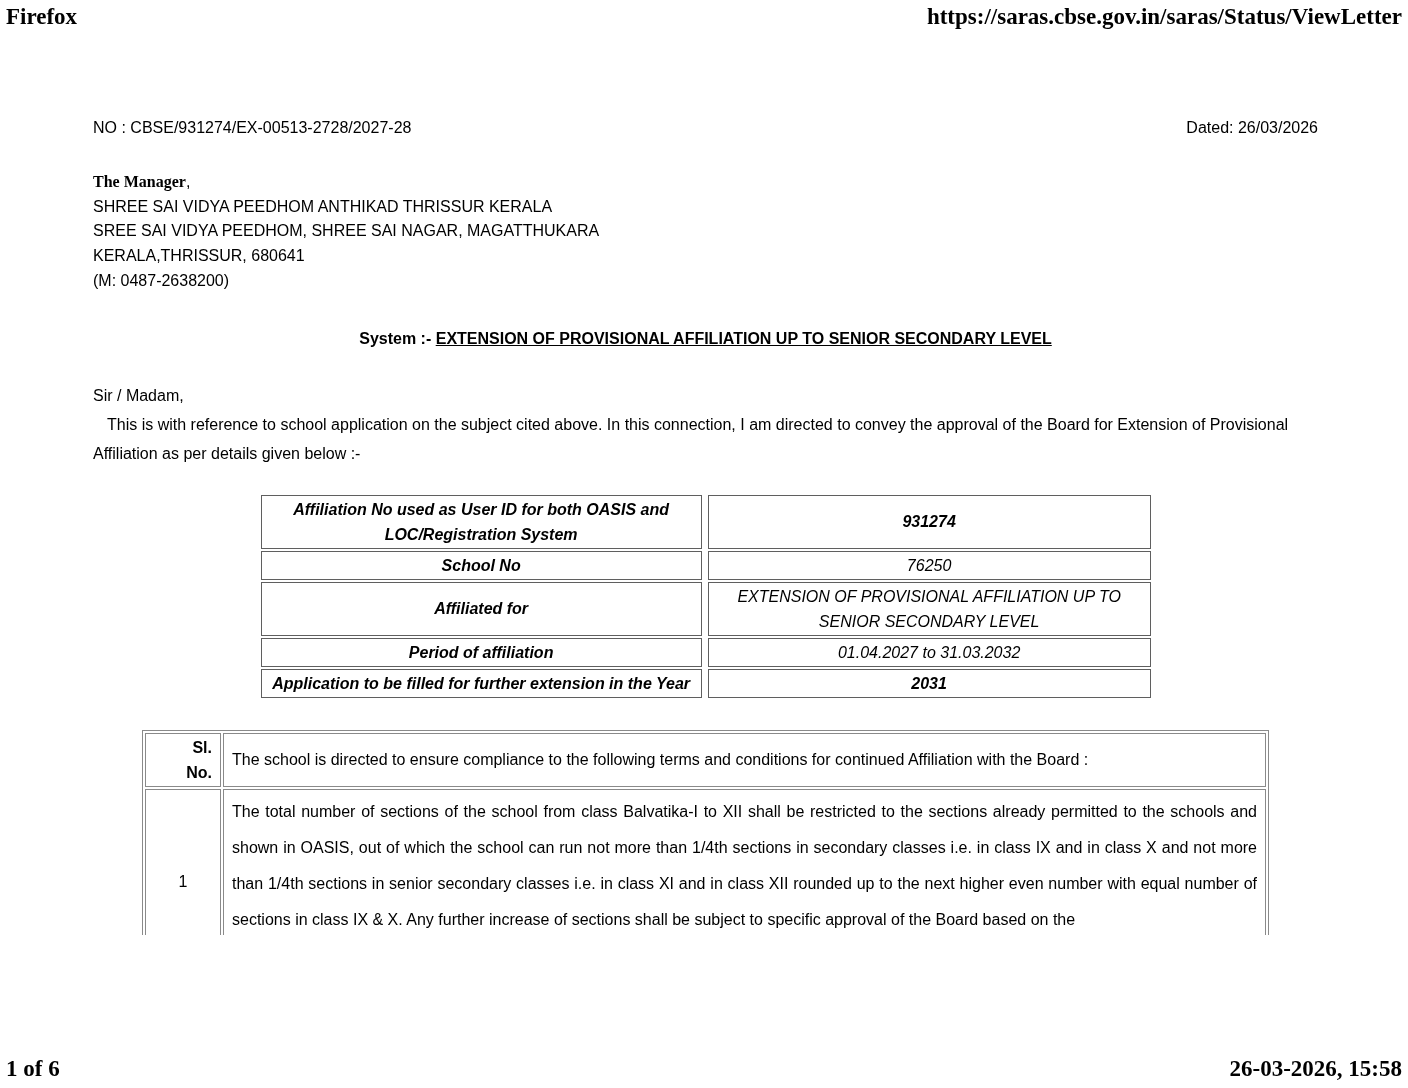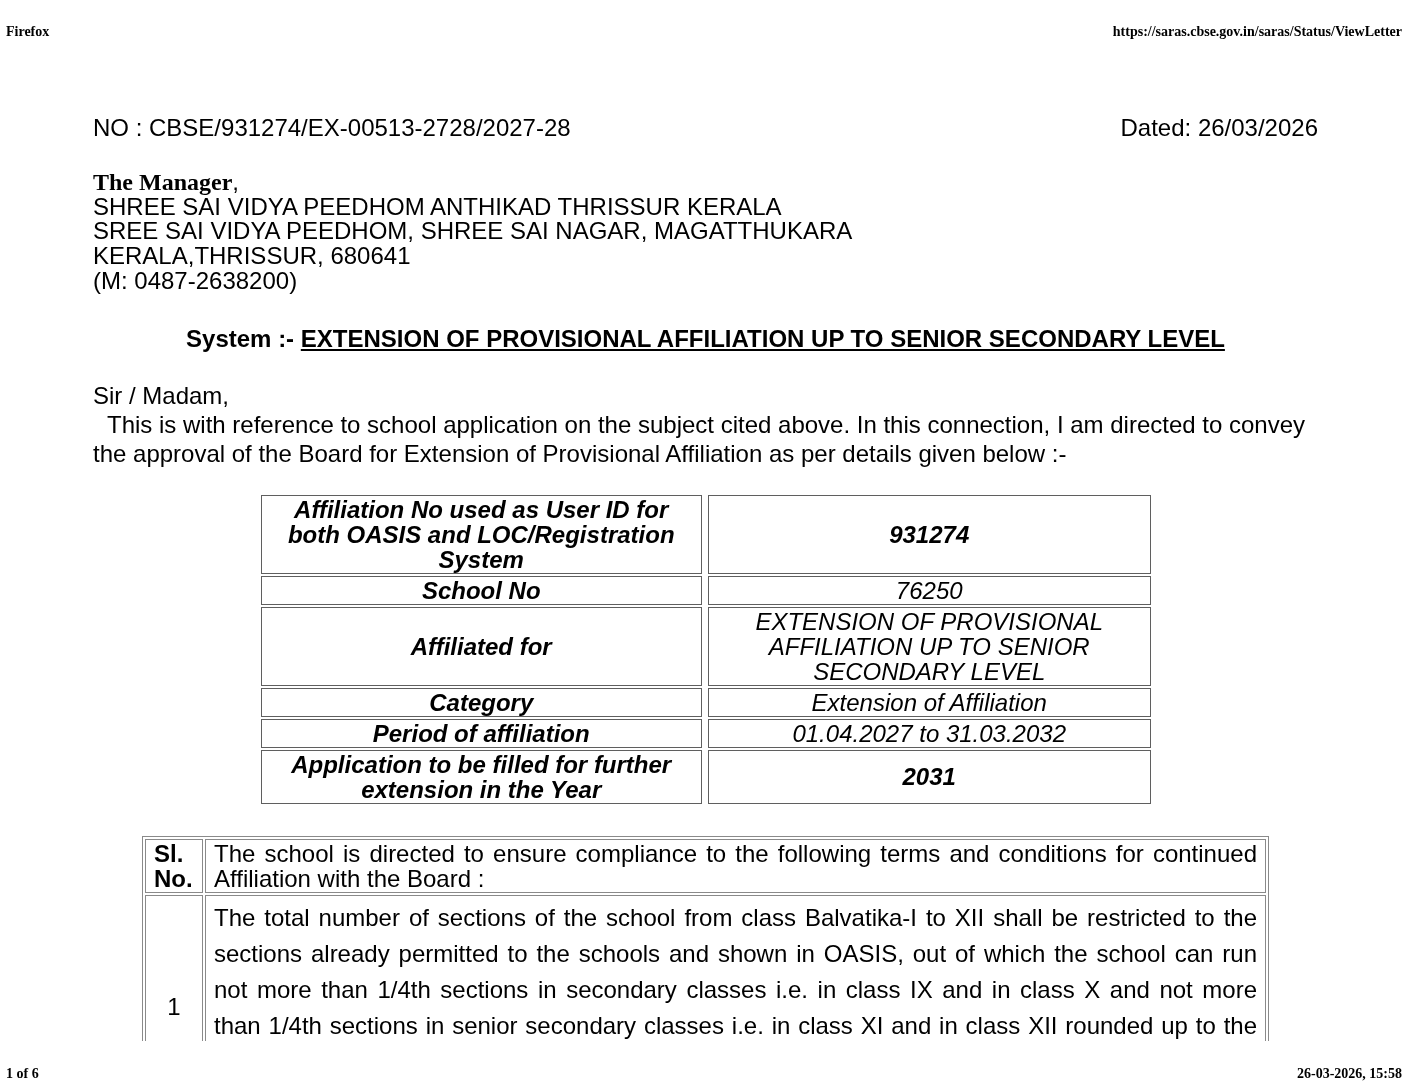--- a/index.html
+++ b/index.html
@@ -14,30 +14,29 @@
     overflow: hidden;
   }
   
   .print-header, .print-footer {
     position: absolute;
     left: 0; right: 0;
     display: flex;
     justify-content: space-between;
     font-family: "Liberation Serif", serif;
     font-weight: bold;
-    font-size: 14px;
+    font-size: 23px;
     padding: 4px 6px;
-    margin-top: 20px;
   }
   .print-header { top: 0; }
   .print-footer { bottom: 2px; }
   
   .doc {
     padding: 115px 90px 0 93px;
-    font-size: 24px;
+    font-size: 16px;
   }
   .ref-row {
     display: flex;
     justify-content: space-between;
     line-height: 25px;
   }
   .address { margin-top: 30px; line-height: 24.7px; }
   .address .bold { font-weight: bold; font-family: Liberation Serif, serif; }
   .subject-line {
     margin-top: 32px;
@@ -79,22 +78,22 @@
     border-spacing: 2px;
     width: 1127px;
     line-height: 25px;
   }
   table.terms th, table.terms td {
     border: 1px solid #8a8a8a;
     vertical-align: middle;
     padding: 1px 8px;
   }
   table.terms th.sl-head {
-    width: 58px;
-    text-align: left;
+    width: 76px;
+    text-align: right;
     white-space: pre-line;
     font-weight: bold;
   }
   table.terms th.terms-head {
     text-align: justify;
     font-weight: normal;
   }
   table.terms td.sl-cell {
     text-align: center;
     height: 185px; 
@@ -147,24 +146,20 @@
         </tr>
         <tr>
           <td class="label">School No</td>
           <td class="value">76250</td>
         </tr>
         <tr>
           <td class="label">Affiliated for</td>
           <td class="value">EXTENSION OF PROVISIONAL AFFILIATION UP TO SENIOR SECONDARY LEVEL</td>
         </tr>
         <tr>
-          <td class="label">Category</td>
-          <td class="value">Extension of Affiliation</td>
-        </tr>
-        <tr>
           <td class="label">Period of affiliation</td>
           <td class="value">01.04.2027 to 31.03.2032</td>
         </tr>
         <tr>
           <td class="label">Application to be filled for further extension in the Year</td>
           <td class="value bold-val">2031</td>
         </tr>
       </tbody>
     </table>
 

